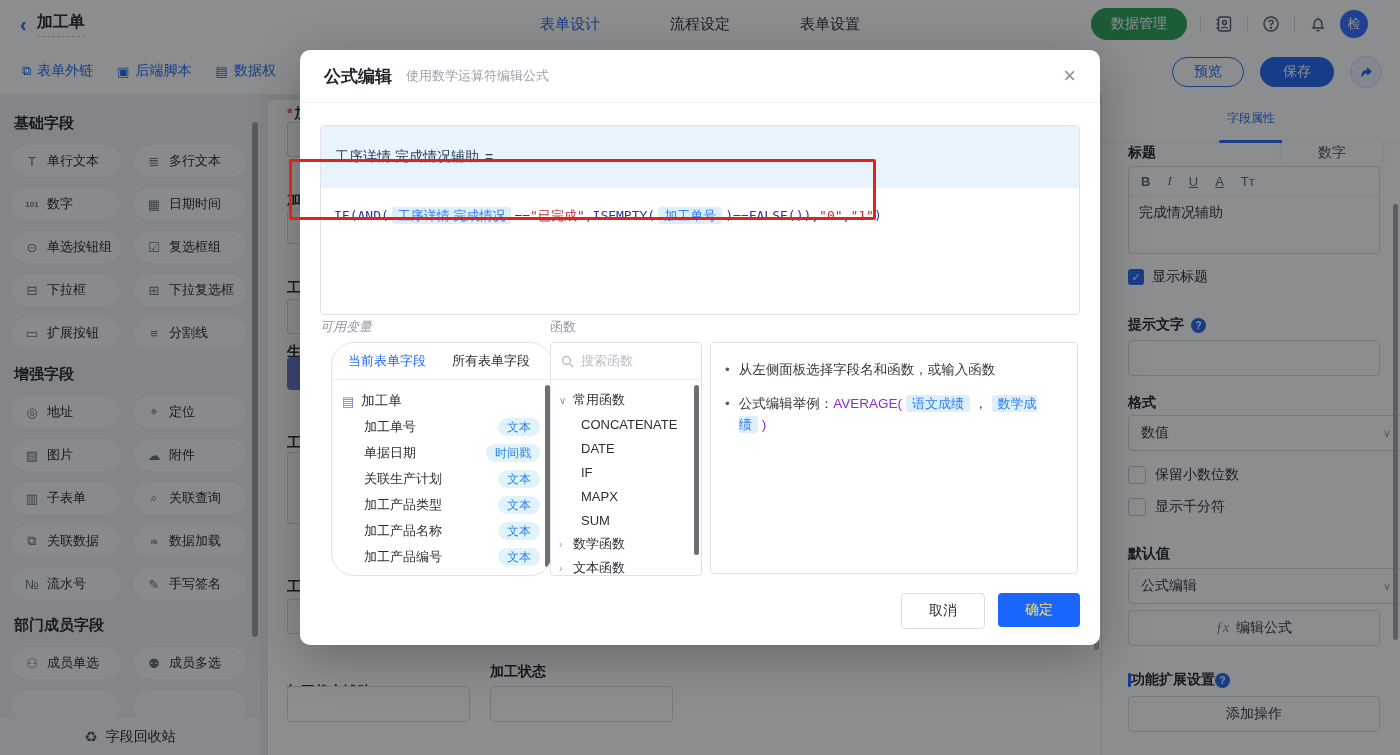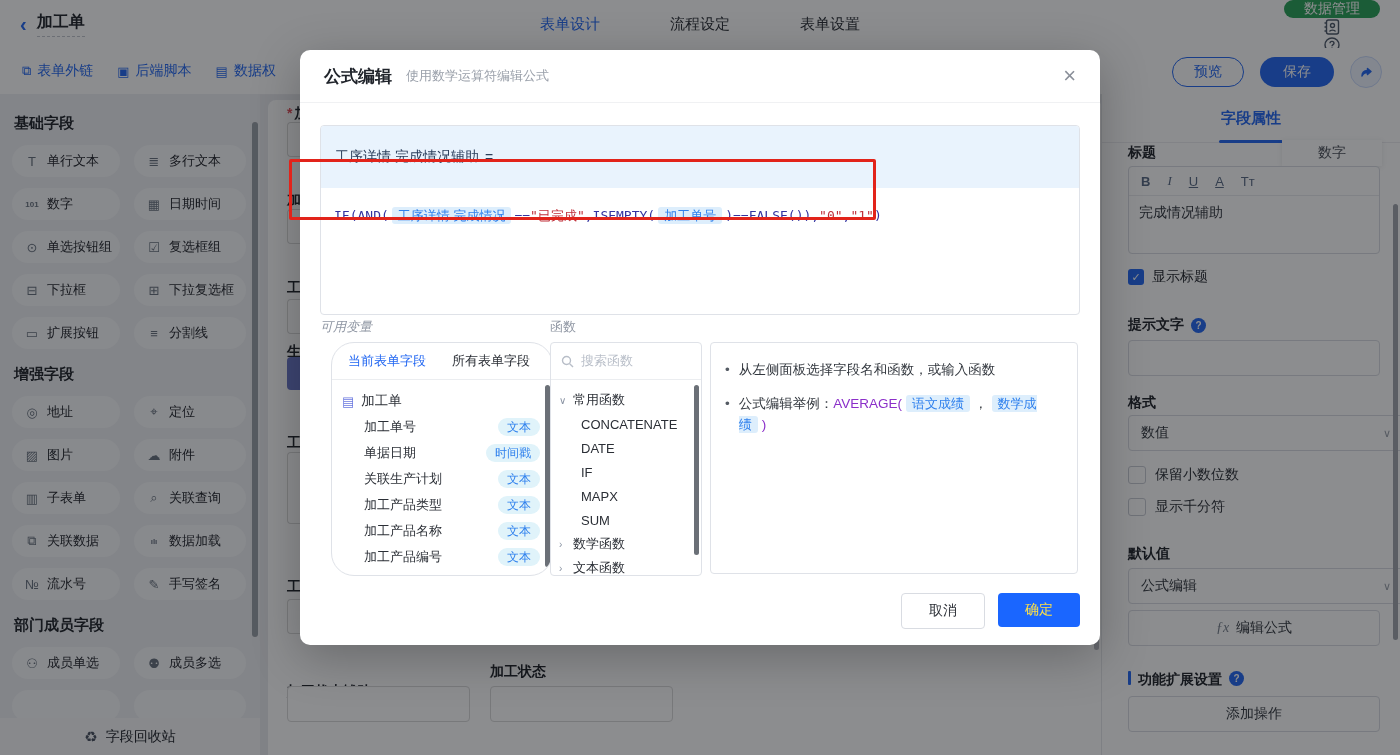--- a/index.html
+++ b/index.html
@@ -6,21 +6,21 @@
   body{width:1400px;height:755px;position:relative;overflow:hidden;background:#e9ebef;
        font-family:"Liberation Sans","DejaVu Sans",sans-serif;color:#20242b;font-size:14px;}
   
   .topnav{position:absolute;top:0;left:0;width:1400px;height:48px;background:#fff;z-index:1;}
   .back-wrap{position:absolute;left:20px;top:0;height:48px;display:flex;align-items:center;gap:10px;cursor:pointer;}
   .back-chevron{color:#2468f2;font-size:20px;font-weight:bold;line-height:1;}
   .back-label{font-size:16px;font-weight:700;color:#20242b;border-bottom:1px dashed #c3c7cf;padding-bottom:3px;}
   .top-tabs{position:absolute;left:540px;top:0;height:48px;display:flex;align-items:center;gap:70px;font-size:15px;}
   .top-tab{color:#2b2f36;cursor:pointer;white-space:nowrap;}
   .top-tab.active{color:#2468f2;}
-  .topnav-right{position:absolute;right:20px;top:0;height:48px;display:flex;align-items:center;flex-direction:column;}
+  .topnav-right{position:absolute;right:32px;top:0;height:48px;display:flex;align-items:center;}
   .data-manage{background:#2ba259;color:#fff;border-radius:17px;height:32px;padding:0 20px;font-size:14px;
                display:flex;align-items:center;border:none;cursor:pointer;}
   .nav-sep{width:1px;height:16px;background:#dcdee2;margin:0 13px;}
   .nav-ic{width:20px;height:20px;color:#4e5969;display:flex;align-items:center;justify-content:center;cursor:pointer;}
   .avatar{width:28px;height:28px;border-radius:50%;background:#3370ff;color:#fff;font-size:13px;
           display:flex;align-items:center;justify-content:center;margin-left:12px;cursor:pointer;}
   
   .subbar{position:absolute;top:48px;left:0;width:1400px;height:46px;background:#fff;border-bottom:1px solid #ececf0;z-index:1;}
   #subbar-links{position:absolute;left:22px;top:0;height:46px;display:flex;align-items:center;}
   .sub-link{display:flex;align-items:center;gap:6px;color:#2468f2;font-size:14px;margin-right:24px;cursor:pointer;}
@@ -57,22 +57,22 @@
   .sel-block{position:absolute;left:19px;top:257px;width:23px;height:33px;background:#6b77c8;border-radius:4px 0 0 4px;}
   .bfield-label{position:absolute;font-size:14px;font-weight:700;color:#20242b;display:flex;align-items:center;gap:7px;}
   .bl-0{left:19px;top:563px;margin-top:20px;}.bl-1{left:222px;top:563px;}
   .bfield-input{position:absolute;width:181px;height:34px;border:1px solid #d9d9d9;border-radius:4px;background:#fff;}
   .bi-0{left:19px;top:586px;}.bi-1{left:222px;top:586px;}
   .eye-off{color:#a9aeb8;}
   .canvas-thumb{position:absolute;left:1094px;top:255px;width:5px;height:395px;background:#b9bcc2;border-radius:3px;z-index:1;}
   
   .right-panel{position:absolute;top:94px;right:0;width:298px;bottom:0;background:#fff;border-left:1px solid #e4e6ea;z-index:1;}
   .rp-tabs{position:absolute;top:0;left:0;right:0;height:48px;border-bottom:1px solid #ececf0;display:flex;}
-  .rp-tab{flex:1;display:flex;align-items:center;justify-content:center;font-size:15px;color:#2b2f36;
-          position:relative;cursor:pointer;font-weight:bold;}
+  .rp-tab{flex:1;display:flex;align-items:center;justify-content:center;font-size:12px;color:#2b2f36;
+          position:relative;cursor:pointer;}
   .rp-tab.active{color:#2468f2;}
   .rp-tab.active::after{content:"";position:absolute;bottom:-1px;left:50%;transform:translateX(-50%);
                         width:64px;height:3px;background:#2468f2;border-radius:2px;}
   .type-badge{position:absolute;top:46px;right:18px;width:100px;height:26px;background:#fff;display:flex;
               align-items:center;justify-content:center;font-size:14px;color:#4a4f58;
               box-shadow:0 1px 5px rgba(31,35,41,.10);}
   .rp-abs{position:absolute;left:26px;width:250px;}
   .rp-label{font-size:14px;font-weight:700;color:#20242b;}
   .rp-title-label{top:50px;}
   .rte-box{top:72px;height:86px;border:1px solid #d9dce2;border-radius:4px;background:#fff;}
@@ -97,21 +97,21 @@
   .sel-default{top:474px;}
   .sel-chev{margin-left:auto;color:#9aa0aa;font-size:11px;}
   .cb-row{display:flex;align-items:center;gap:9px;font-size:14px;color:#2b2f36;}
   .cb-row-1{top:372px;}
   .cb-row-2{top:404px;}
   .default-label{top:451px;}
   .rp-btn{height:34px;border:1px solid #d9dce2;border-radius:4px;background:#fff;display:flex;align-items:center;
           justify-content:center;gap:7px;font-size:14px;color:#33383f;cursor:pointer;}
   .btn-editformula{top:516px;}
   .fx{font-style:italic;color:#7a828e;font-family:"Liberation Serif",serif;}
-  .ext-row{top:577px;display:flex;align-items:flex-start;gap:7px;}
+  .ext-row{top:577px;display:flex;align-items:center;}
   .ext-bar{width:3px;height:14px;background:#2468f2;border-radius:1px;}
   .btn-addaction{top:602px;}
   .rp-thumb{position:absolute;right:2px;top:110px;width:5px;height:436px;background:#a0a5ad;border-radius:3px;}
   
   .dim{position:absolute;inset:0;background:rgba(10,12,16,.47);z-index:10;}
   
   .modal{position:absolute;left:300px;top:50px;width:800px;height:595px;background:#fff;border-radius:10px;
          box-shadow:0 12px 48px rgba(0,0,0,.25);z-index:20;}
   .modal-header{height:52px;display:flex;align-items:center;padding:0 24px;border-bottom:1px solid #f0f1f3;}
   .modal-title{font-size:17px;font-weight:700;color:#20242b;}

